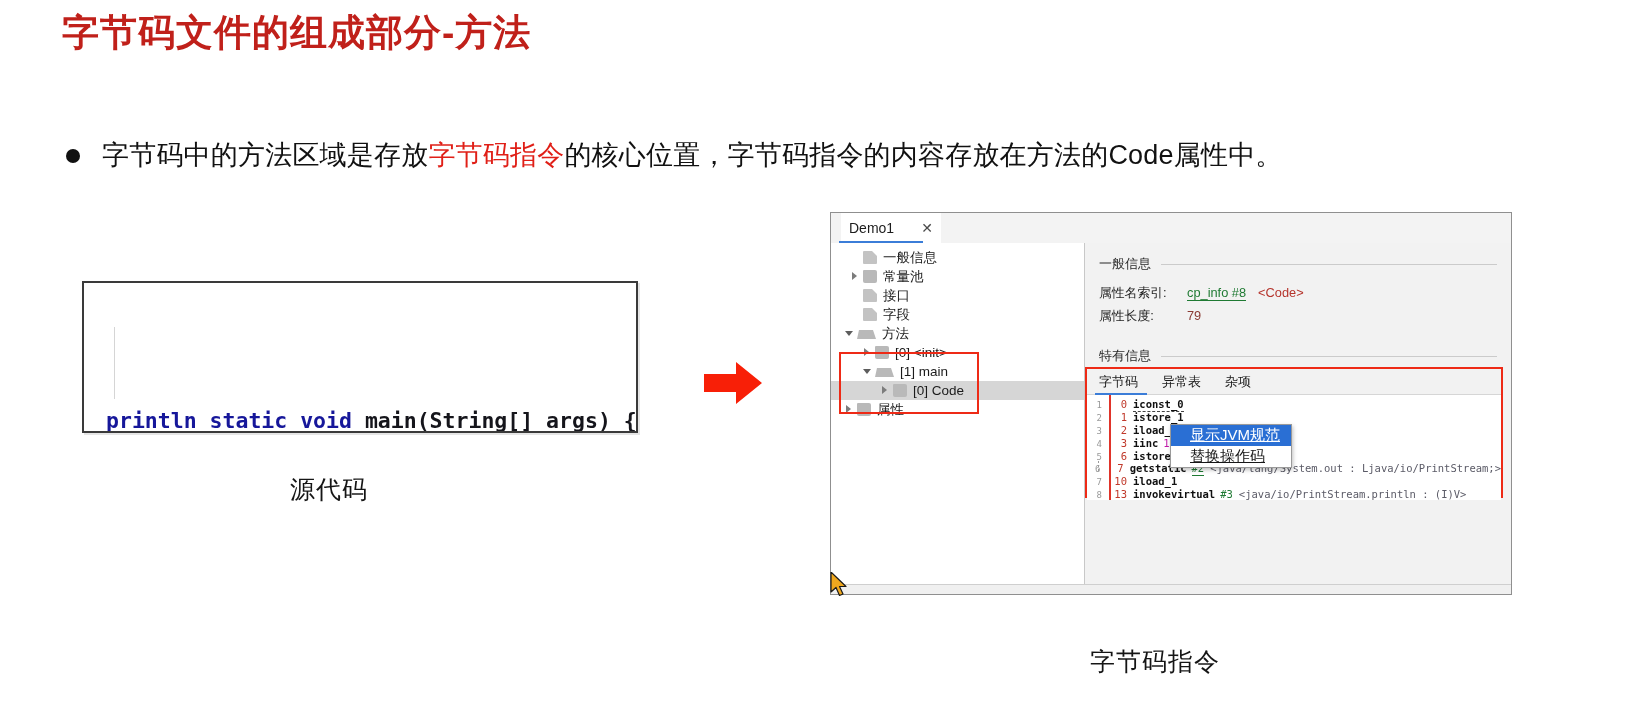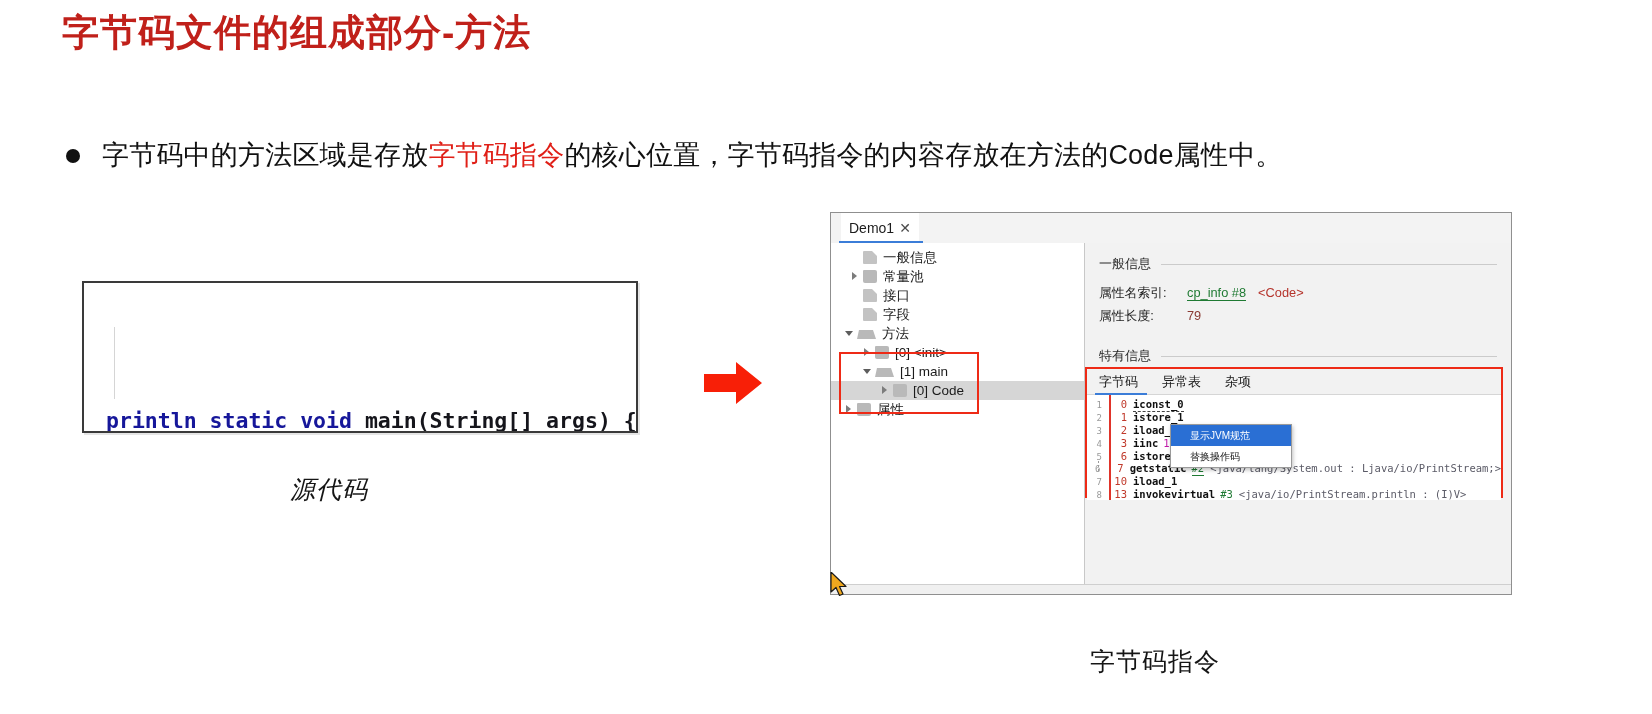--- a/index.html
+++ b/index.html
@@ -80,21 +80,21 @@
   .kw { color: #16179a; }
   .plain { color: #15151b; font-weight: 700; margin-top: 27px; }
 
   .caption {
     position: absolute;
     font-size: 25px;
     color: #151515;
     letter-spacing: 1px;
     white-space: nowrap;
   }
-  .caption-src  { left: 290px; top: 473px; font-style: italic; }
+  .caption-src  { left: 290px; top: 473px; }
   .caption-byte { left: 1090px; top: 645px; }
 
   
   .arrow {
     position: absolute;
     left: 704px; top: 360px;
     width: 58px; height: 46px;
   }
 
   
@@ -113,21 +113,21 @@
     height: 30px;
     background: #f3f3f3;
     border-bottom: 1px solid #cfcfcf;
   }
   .tab-item {
     position: absolute;
     left: 10px; top: 0;
     height: 30px;
     display: flex;
     align-items: center;
-    gap: 5px;
+    gap: 27px;
     padding: 0 8px;
     font-size: 14px;
     color: #1c1c1c;
     background: #ffffff;
   }
   .tab-close { font-size: 14px; color: #4a4a4a; }
   .tab-underline {
     position: absolute;
     left: 8px; top: 28px;
     width: 84px; height: 2px;
@@ -352,23 +352,24 @@
     border: 1px solid #9a9a9a;
     box-shadow: 1px 2px 4px rgba(0,0,0,0.25);
     z-index: 40;
     font-family: "Liberation Sans", "DejaVu Sans", sans-serif;
   }
   .ctx-item {
     height: 21px;
     display: flex;
     align-items: center;
     padding-left: 19px;
-    font-size: 10px;
+    font-size: 15px;
     color: #171717;
     white-space: nowrap;
+    text-decoration: underline;
   }
   .ctx-item.active {
     background: #2a6fd4;
     color: #ffffff;
   }
 
   
   .win-bottom {
     position: absolute;
     left: 0; right: 0; bottom: 0;

